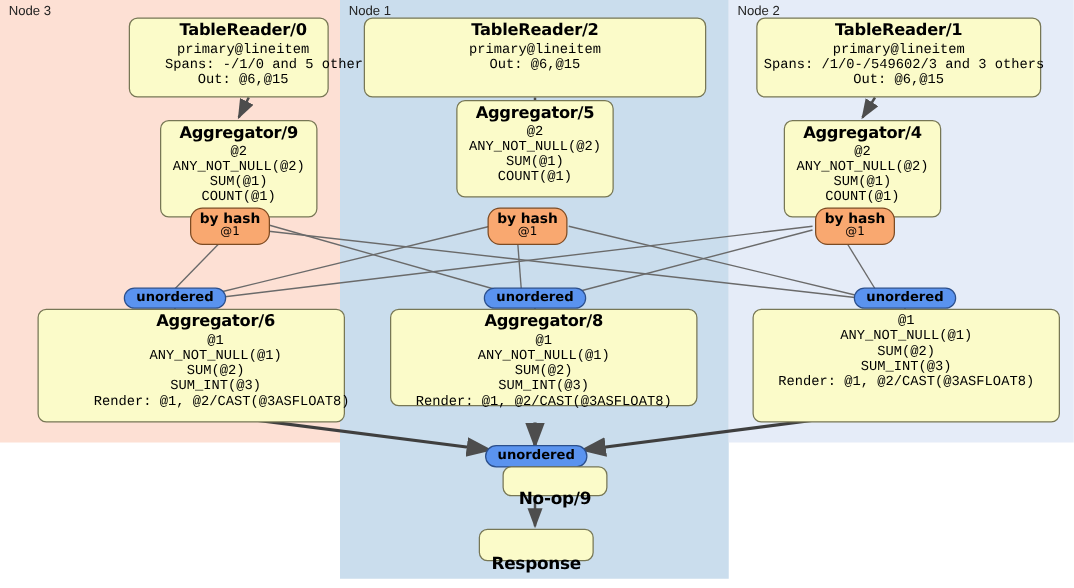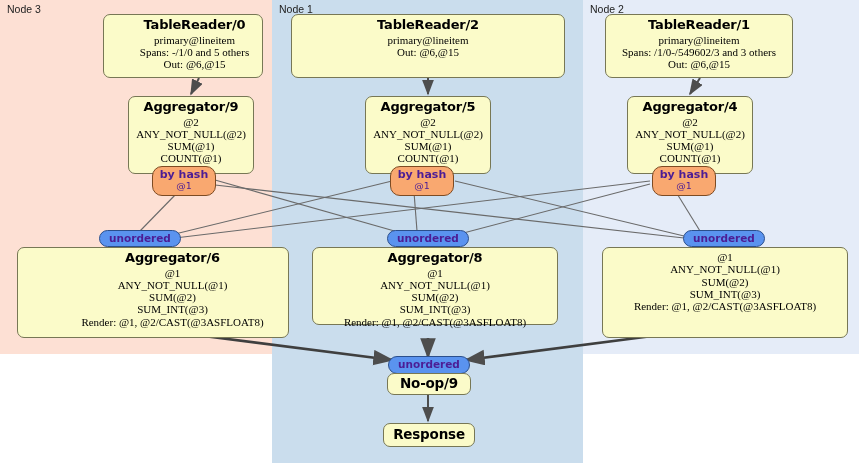--- a/index.html
+++ b/index.html
@@ -36,35 +36,35 @@
     line-height:1.12;
   }
   .box .ttl{
     font-weight:bold;font-size:13px;
     font-family:"DejaVu Sans",sans-serif;
     letter-spacing:-0.2px;
     display:block;margin-bottom:1px;
   }
   .box .ln{
     display:block;font-size:11px;
-    font-family:Liberation Serif, serif;
+    font-family:Liberation Mono, monospace;
     white-space:nowrap;
     text-align:center;
   }
   .box.small .ttl{font-size:13.5px;}
 
   
   .pill{
     position:absolute;
     box-sizing:border-box;
     border-radius:11px;
     border:1px solid #5a5a5a;
     text-align:center;
     white-space:nowrap;
-    color:#4c1d95;
+    color:#000000;
     line-height:1.05;
   }
   .pill.hash{
     background:#f9a870;
     border:1px solid #7d4b23;
     border-radius:10px;
     padding-top:2px;
   }
   .pill.hash .h1{display:block;font-weight:bold;font-size:11px;}
   .pill.hash .h2{display:block;font-size:9.5px;}
@@ -139,36 +139,36 @@
     <span class="ln">Spans: -/1/0 and 5 others</span>
     <span class="ln">Out: @6,@15</span>
   </div>
 
   <div class="box" style="left:291px;top:14px;width:274px;height:64px;">
     <span class="ttl">TableReader/2</span>
     <span class="ln">primary@lineitem</span>
     <span class="ln">Out: @6,@15</span>
   </div>
 
-  <div class="box" style="left:605px;top:14px;width:188px;height:64px;">
+  <div class="box" style="left:605px;top:14px;width:228px;height:64px;">
     <span class="ttl">TableReader/1</span>
     <span class="ln">primary@lineitem</span>
     <span class="ln">Spans: /1/0-/549602/3 and 3 others</span>
     <span class="ln">Out: @6,@15</span>
   </div>
 
   <div class="box" style="left:128px;top:96px;width:126px;height:78px;">
     <span class="ttl">Aggregator/9</span>
     <span class="ln">@2</span>
     <span class="ln">ANY_NOT_NULL(@2)</span>
     <span class="ln">SUM(@1)</span>
     <span class="ln">COUNT(@1)</span>
   </div>
 
-  <div class="box" style="left:365px;top:96px;width:126px;height:78px;">
+  <div class="box" style="left:365px;top:80px;width:126px;height:78px;">
     <span class="ttl">Aggregator/5</span>
     <span class="ln">@2</span>
     <span class="ln">ANY_NOT_NULL(@2)</span>
     <span class="ln">SUM(@1)</span>
     <span class="ln">COUNT(@1)</span>
   </div>
 
   <div class="box" style="left:627px;top:96px;width:126px;height:78px;">
     <span class="ttl">Aggregator/4</span>
     <span class="ln">@2</span>
@@ -197,21 +197,21 @@
   </div>
 
   <div class="pill unord" style="left:387px;top:230px;width:82px;height:17px;">
     <span>unordered</span>
   </div>
 
   <div class="pill unord" style="left:683px;top:230px;width:82px;height:17px;">
     <span>unordered</span>
   </div>
 
-  <div class="box" style="left:17px;top:247px;width:272px;height:91px;padding-left:44px;">
+  <div class="box" style="left:30px;top:247px;width:246px;height:91px;padding-left:44px;">
     <span class="ttl">Aggregator/6</span>
     <span class="ln">@1</span>
     <span class="ln">ANY_NOT_NULL(@1)</span>
     <span class="ln">SUM(@2)</span>
     <span class="ln">SUM_INT(@3)</span>
     <span class="ln">Render: @1, @2/CAST(@3ASFLOAT8)</span>
   </div>
 
   <div class="box" style="left:312px;top:247px;width:246px;height:78px;">
     <span class="ttl">Aggregator/8</span>
@@ -227,21 +227,21 @@
     <span class="ln">ANY_NOT_NULL(@1)</span>
     <span class="ln">SUM(@2)</span>
     <span class="ln">SUM_INT(@3)</span>
     <span class="ln">Render: @1, @2/CAST(@3ASFLOAT8)</span>
   </div>
 
   <div class="pill unord" style="left:388px;top:356px;width:82px;height:18px;">
     <span>unordered</span>
   </div>
 
-  <div class="box small" style="left:387px;top:373px;width:84px;height:22px;padding-top:2px;">
+  <div class="box small" style="left:402px;top:373px;width:84px;height:22px;padding-top:18px;">
     <span class="ttl">No-op/9</span>
   </div>
 
-  <div class="box small" style="left:383px;top:423px;width:92px;height:24px;padding-top:3px;">
+  <div class="box small" style="left:383px;top:423px;width:92px;height:24px;padding-top:20px;">
     <span class="ttl">Response</span>
   </div>
 
 </div>
 
 </body></html>

